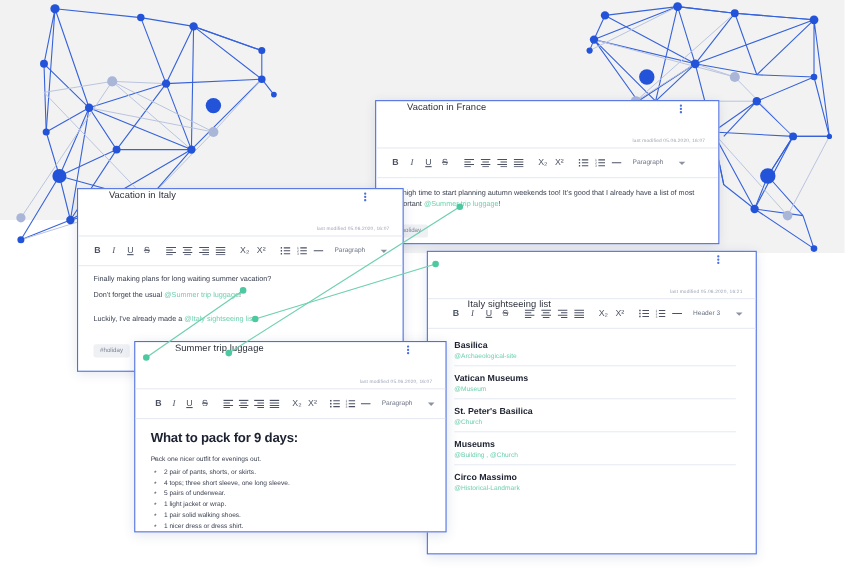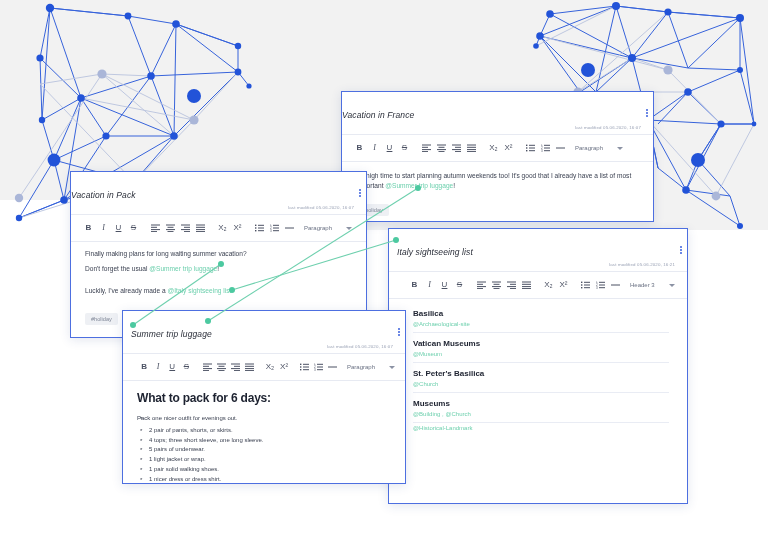--- a/index.html
+++ b/index.html
@@ -24,22 +24,22 @@
   #graph-right{left:508px;width:268px;height:250px;}
 
   
   .card{
     position:absolute;background:#ffffff;
     border:1px solid #4d6fe0;
     box-shadow:0 2px 10px rgba(40,60,130,.13);
     box-sizing:border-box;overflow:hidden;
   }
   .card-head{
-    display:flex;align-items:flex-end;justify-content:space-between;
-    padding:0 0;height:28px;font-style:italic;
+    display:flex;align-items:flex-start;justify-content:space-between;
+    padding:0 28px;height:28px;
   }
   .card-title{
     font-size:8.5px;color:#2b2f3a;letter-spacing:.1px;white-space:nowrap;
   }
   .kebab{
     width:12px;height:14px;display:flex;flex-direction:column;
     align-items:center;justify-content:center;gap:1.5px;cursor:pointer;
   }
   .kebab i{display:block;width:1.6px;height:1.6px;border-radius:50%;background:#4d6fe0;}
   .meta-row{
@@ -302,21 +302,21 @@
       <p class="ptext">
         <span>It's high time to start planning autumn weekends too! It's good that I already have a list of most important</span>
         <span class="mention">@Summer trip luggage</span><span>!</span>
       </p>
       <span class="tagchip">#holiday</span>
     </div>
   </div>
 
   <div class="card" id="card-sightseeing" style="left:388px;top:228px;width:300px;height:276px;">
     <div class="card-head">
-      <span class="card-title" style="padding-left:8px;">Italy sightseeing list</span>
+      <span class="card-title" style="padding-left:8px;margin-top:42px;">Italy sightseeing list</span>
       <span class="kebab">
           <i></i>
           <i></i>
           <i></i>
         </span>
     </div>
     <div class="meta-row">
       <span class="meta">last modified 05.06.2020, 16:21</span>
     </div>
     <div class="hr"></div>
@@ -420,28 +420,29 @@
       </div>
       <div class="see-row">
         <div class="see-title">St. Peter's Basilica</div>
         <div class="see-tags">@Church</div>
       </div>
       <div class="see-row">
         <div class="see-title">Museums</div>
         <div class="see-tags">@Building , @Church</div>
       </div>
       <div class="see-row">
+        <div class="see-title">Circo Massimo</div>
         <div class="see-tags">@Historical-Landmark</div>
       </div>
     </div>
   </div>
 
   <div class="card" id="card-italy" style="left:70px;top:171px;width:297px;height:167px;">
     <div class="card-head">
-      <span class="card-title">Vacation in Pack</span>
+      <span class="card-title">Vacation in Italy</span>
       <span class="kebab">
           <i></i>
           <i></i>
           <i></i>
         </span>
     </div>
     <div class="meta-row">
       <span class="meta">last modified 05.06.2020, 16:07</span>
     </div>
     <div class="hr"></div>
@@ -644,21 +645,21 @@
             <line x1="0" y1="4" x2="9" y2="4" stroke="#4b5163" stroke-width="1"></line>
           </svg>
         </span>
       <span class="tb-select">
         <span class="lbl">Paragraph</span>
         <span class="chev"></span>
       </span>
     </div>
     <div class="hr"></div>
     <div class="card-body" style="padding:8px 14px 8px 14px;">
-      <div class="h-big">What to pack for 6 days:</div>
+      <div class="h-big">What to pack for 9 days:</div>
       <ul class="plist">
         <li class="lead" style="padding-left:0;">Pack one nicer outfit for evenings out.</li>
         <li>2 pair of pants, shorts, or skirts.</li>
         <li>4 tops; three short sleeve, one long sleeve.</li>
         <li>5 pairs of underwear.</li>
         <li>1 light jacket or wrap.</li>
         <li>1 pair solid walking shoes.</li>
         <li>1 nicer dress or dress shirt.</li>
         <li>3 pair of socks.</li>
       </ul>

